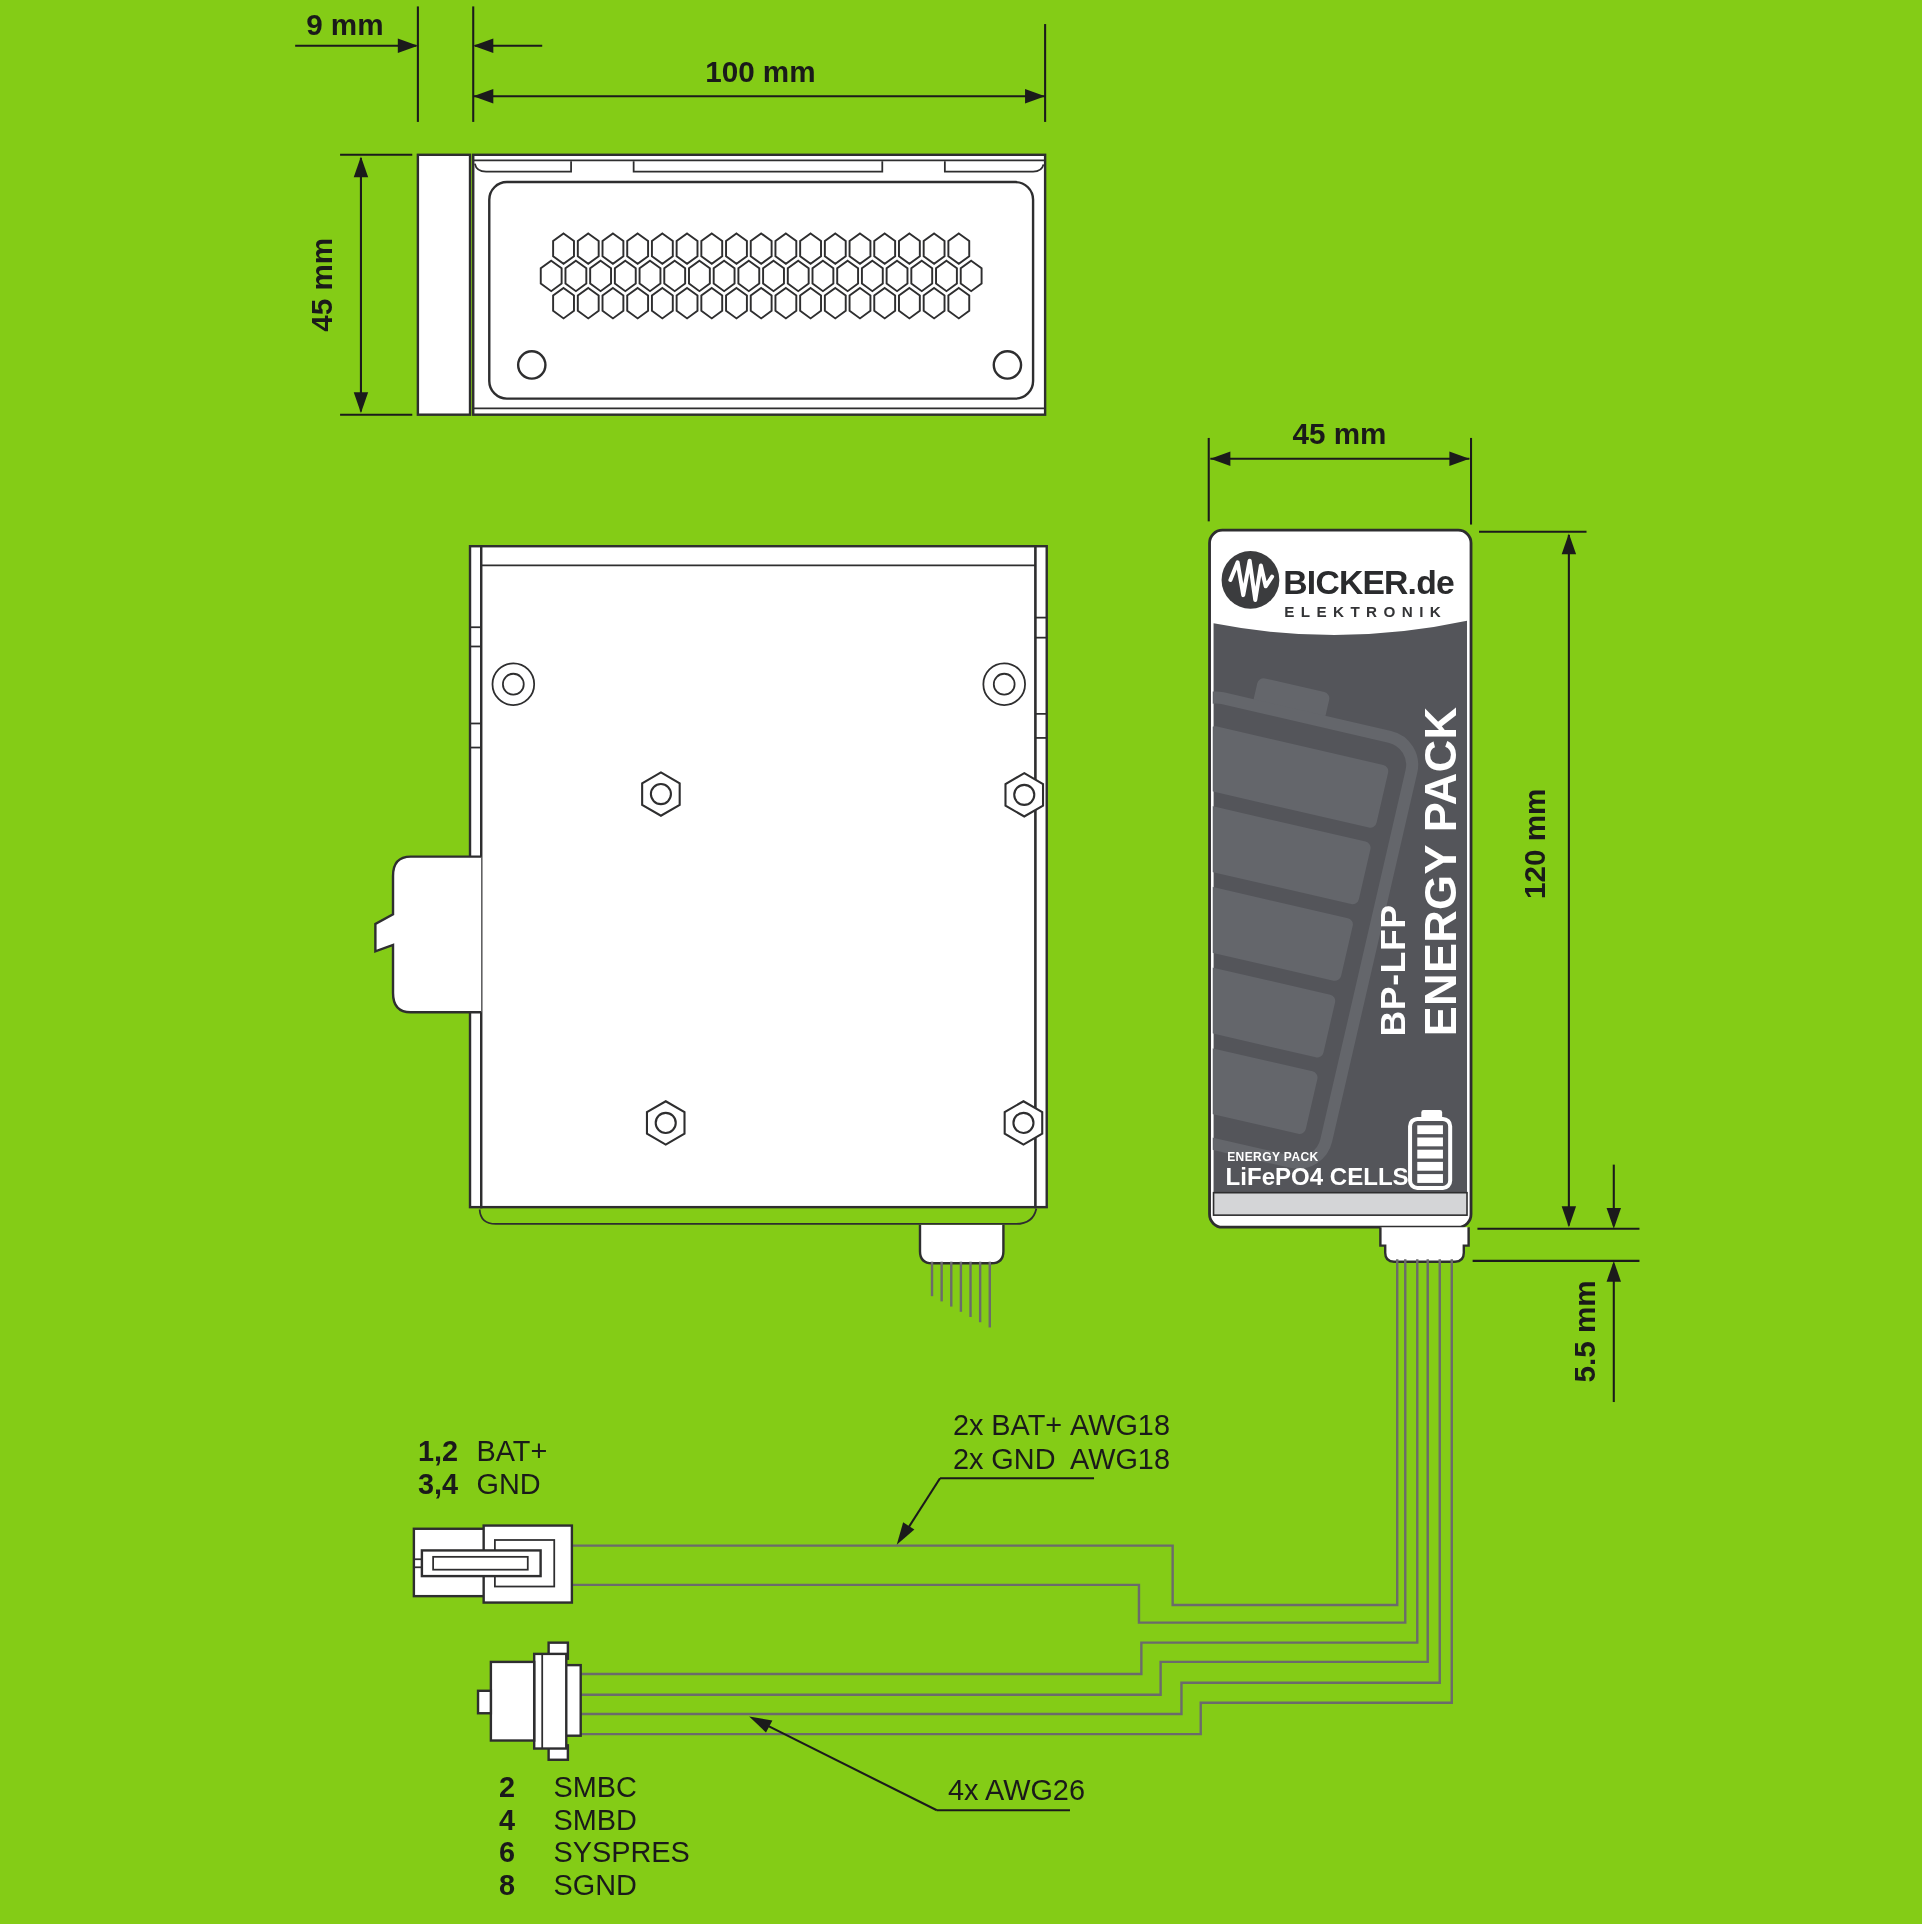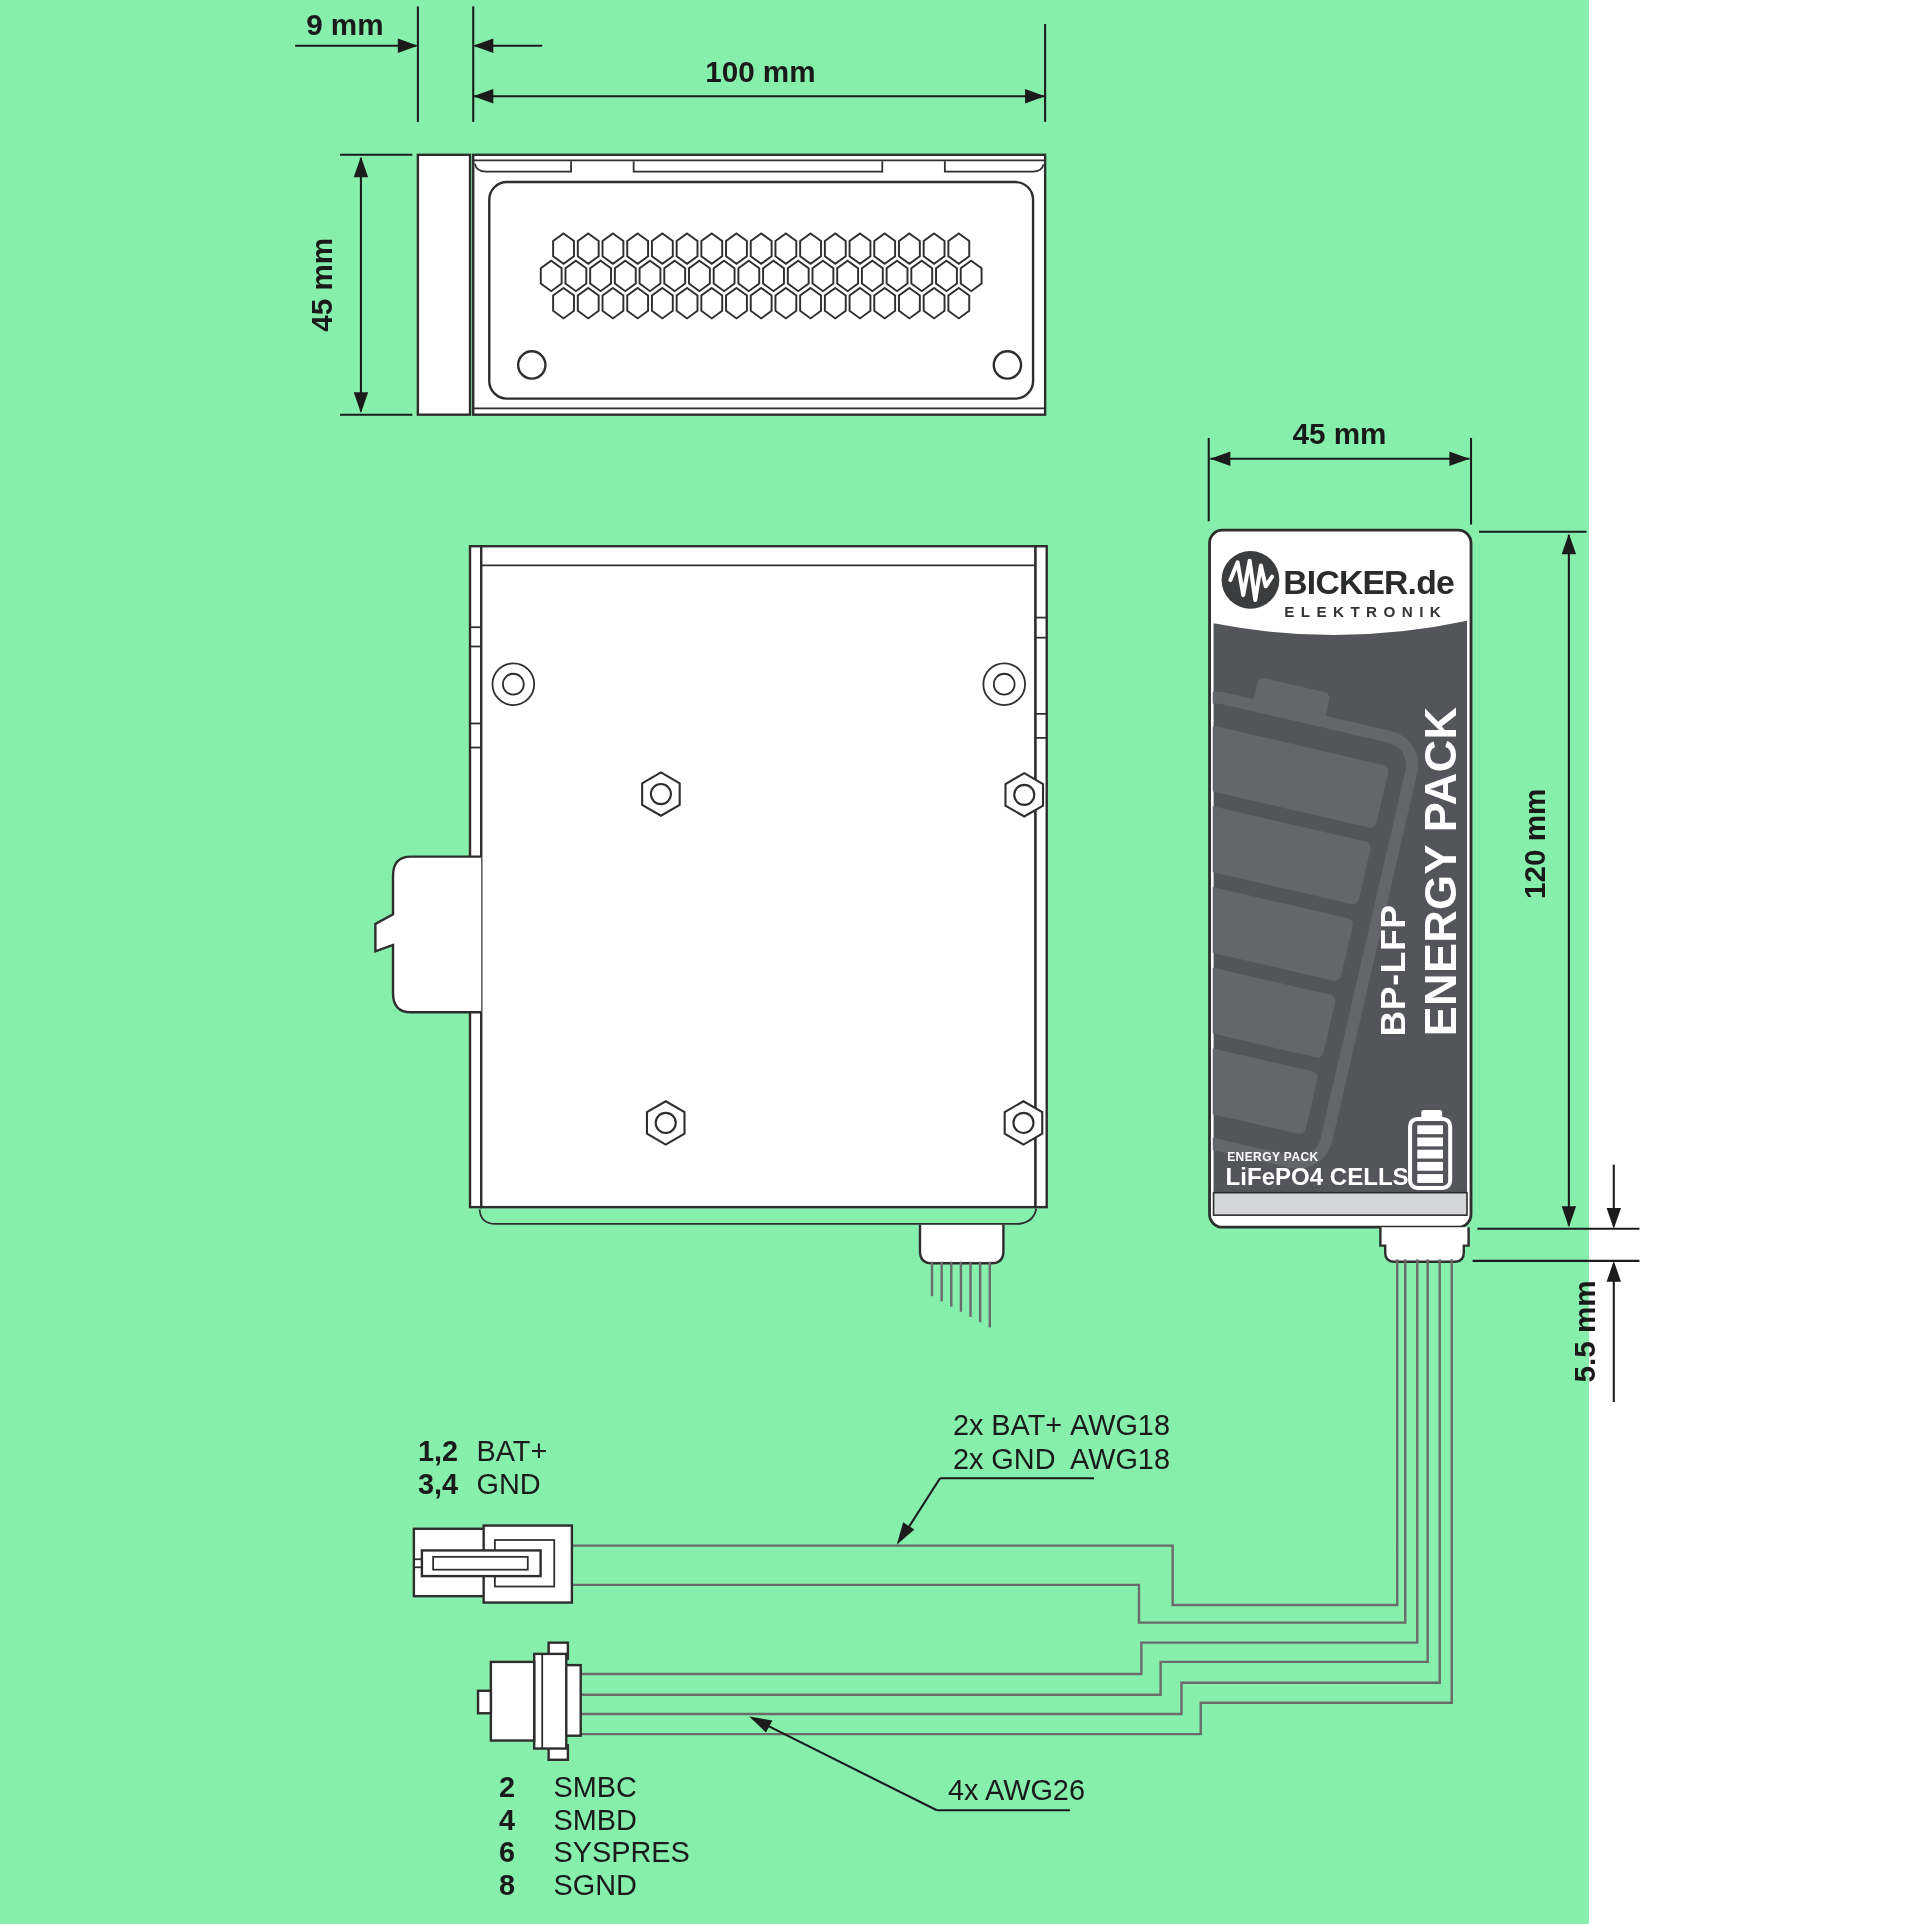--- a/index.html
+++ b/index.html
@@ -1,16 +1,16 @@
 <!DOCTYPE html>
 <html style="font-size:13px"><head>
 <meta charset="utf-8">
 <style>
   html,body{margin:0;padding:0;background:#ffffff;}
-  .stage{width:1589px;height:1925px;position:relative;background:#86efac;}
+  .stage{width:1922px;height:1925px;position:relative;background:#84cc16;}
   svg{display:block;}
   text{font-family:"Liberation Sans","DejaVu Sans",sans-serif;}
   .dimtxt{font-size:37px;font-weight:600;fill:#1a1a1a;}
   .lbl{font-size:36px;font-weight:400;fill:#1a1a1a;}
   .lblb{font-size:36px;font-weight:700;fill:#1a1a1a;}
   .outline{fill:#ffffff;stroke:#2e2e2f;stroke-width:3;}
   .thin{fill:none;stroke:#2e2e2f;stroke-width:2.2;}
   .dim{stroke:#1b1b1b;stroke-width:2.6;fill:none;}
   .arrow{fill:#1b1b1b;stroke:none;}
   .wire{fill:none;stroke:#6b6b6b;stroke-width:3;}

